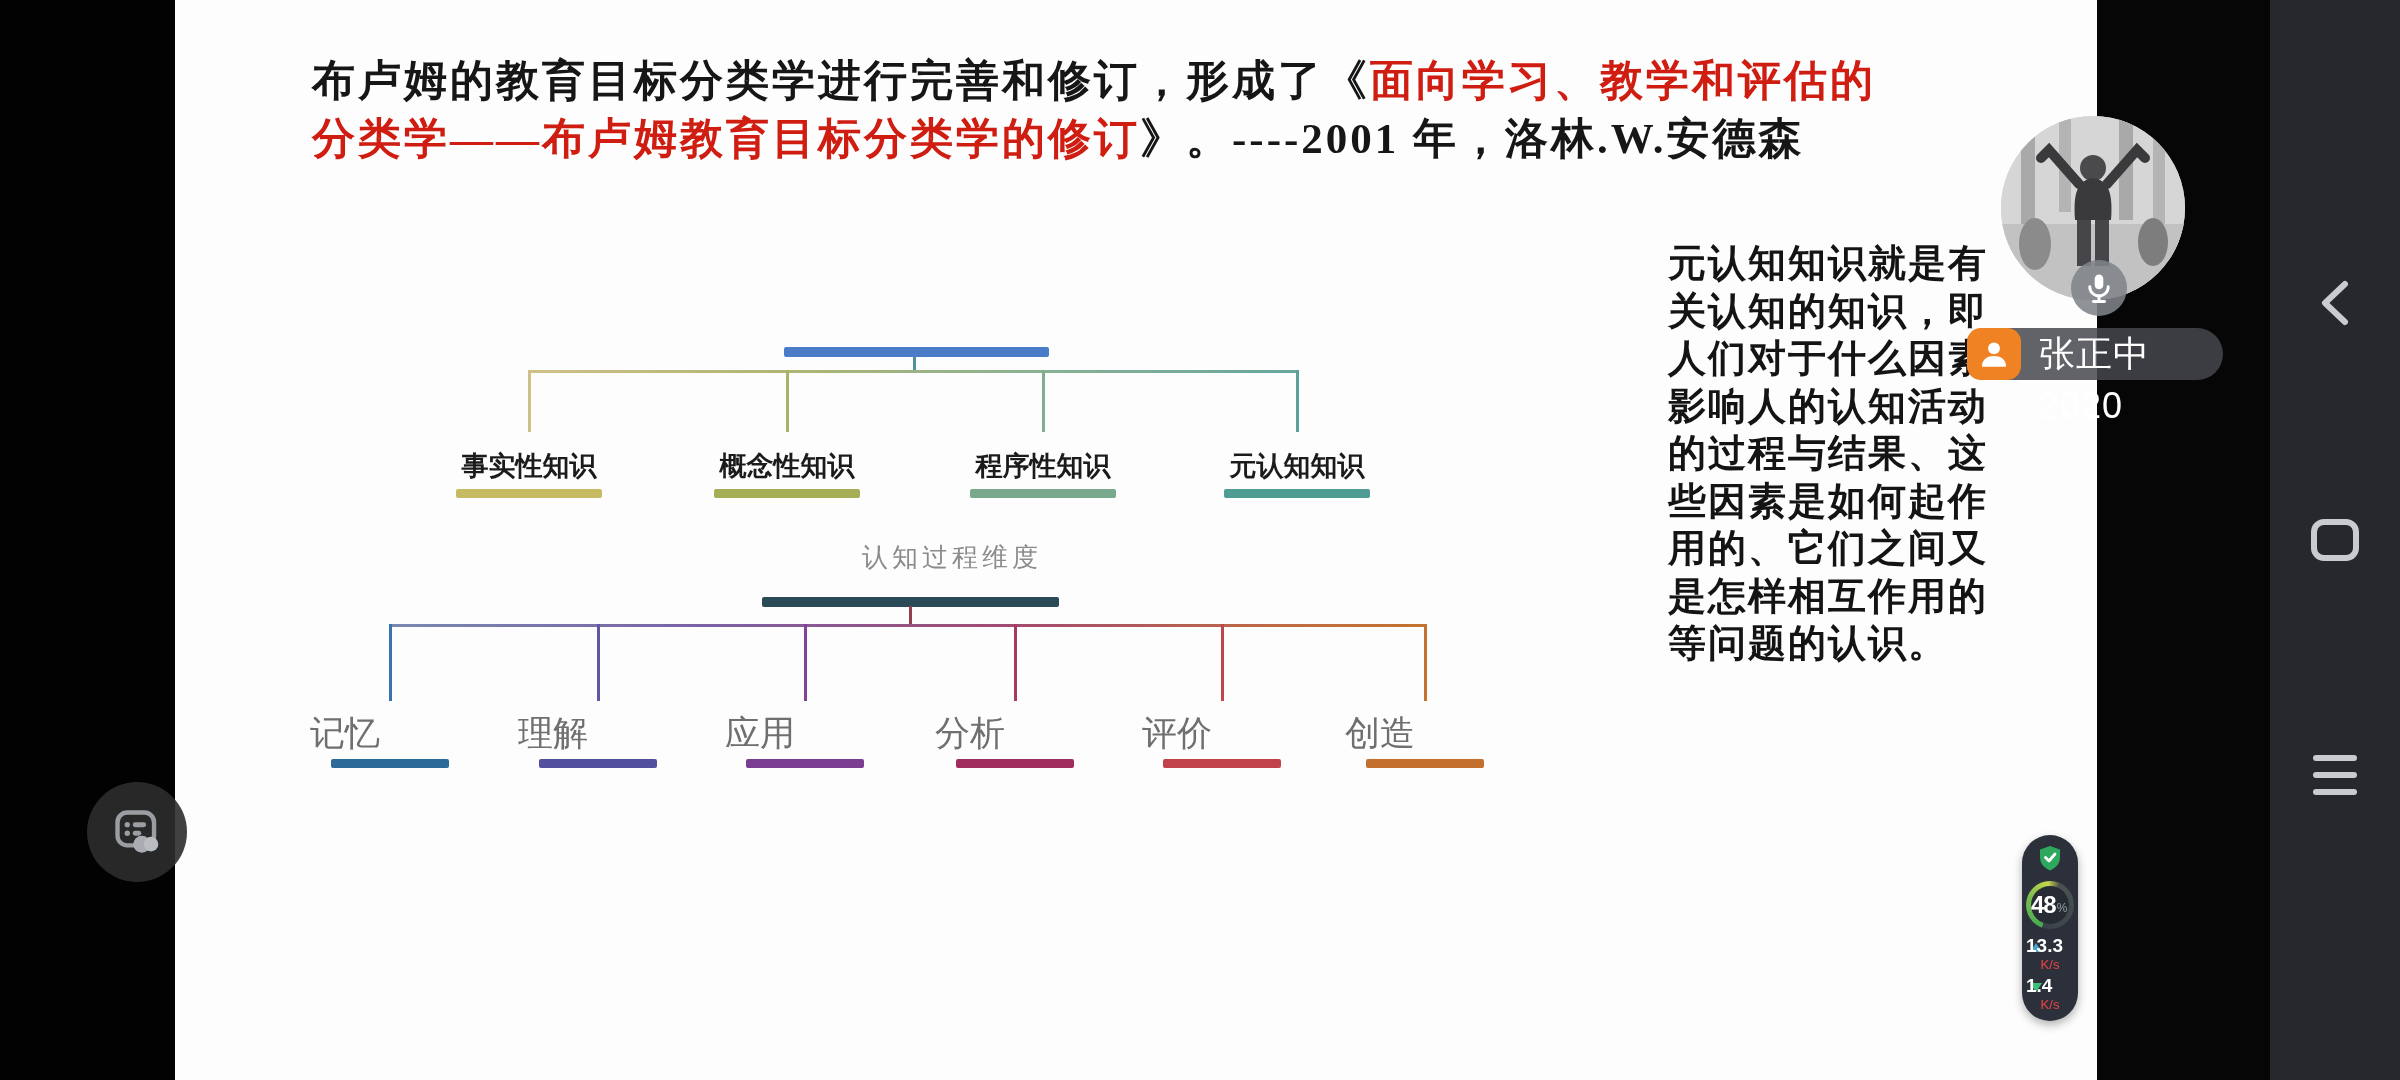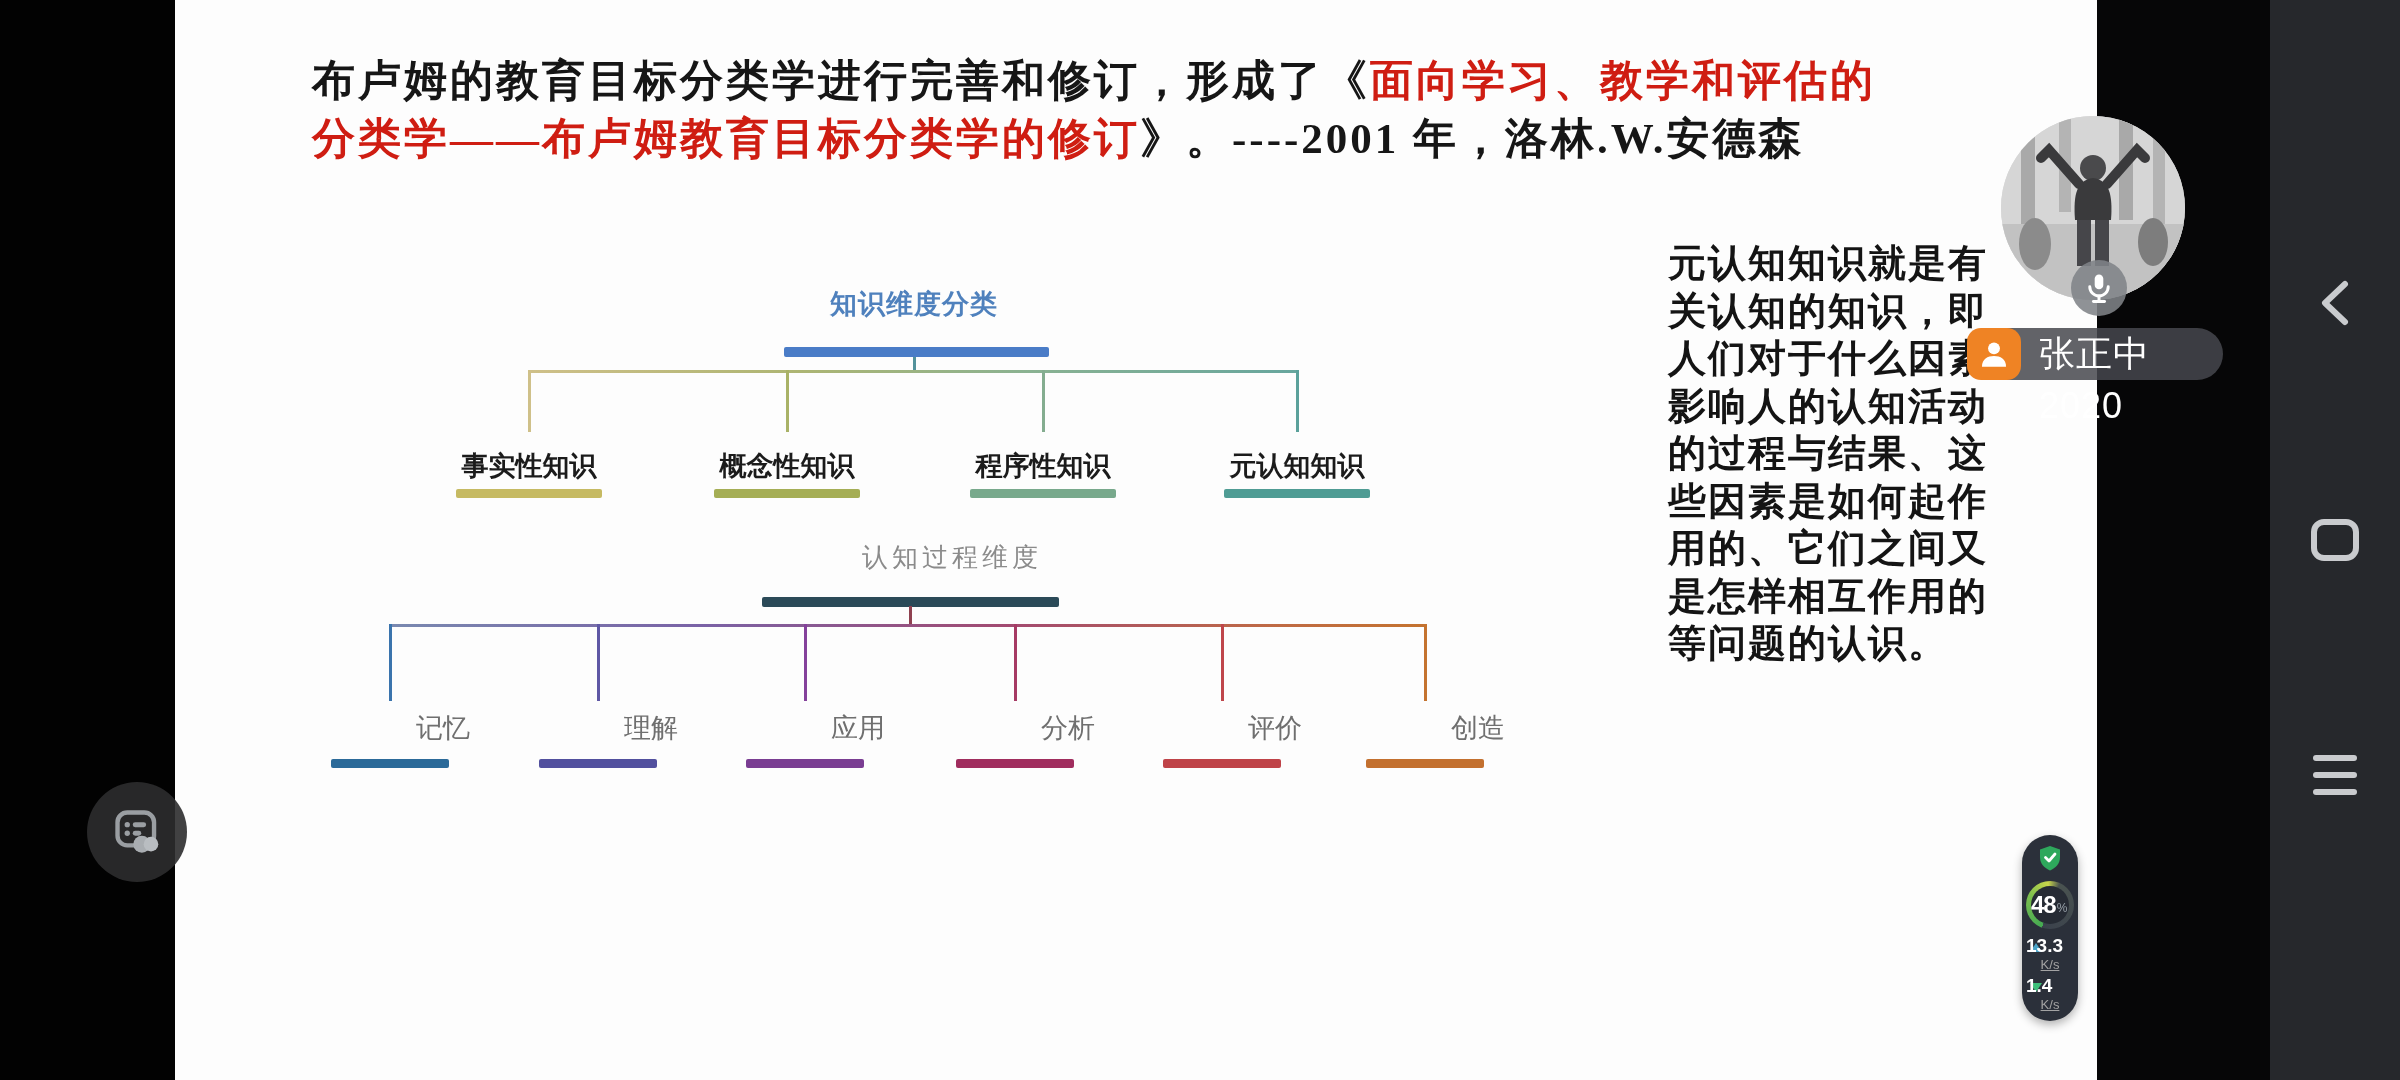--- a/index.html
+++ b/index.html
@@ -22,21 +22,21 @@
   
   .t-title1{left:764px;top:286px;width:300px;text-align:center;font-size:27px;font-weight:700;
             color:#4f81bd;font-family:"Liberation Sans",sans-serif;letter-spacing:1px;}
   .t-title2{left:802px;top:540px;width:300px;text-align:center;font-size:26px;
             color:#8b8b8b;letter-spacing:4px;}
   .hbar{height:10px;border-radius:2px;}
   .vline{width:3px;}
   .hline{height:3px;}
   .node-label1{top:448px;width:220px;text-align:center;font-size:27px;font-weight:700;
                color:#1b1b1b;font-family:"Liberation Sans",sans-serif;}
-  .node-label2{top:710px;width:160px;text-align:right;font-size:27px;color:#6f6f6f;}
+  .node-label2{top:710px;width:160px;text-align:left;font-size:35px;color:#6f6f6f;}
   .uline1{top:489px;width:146px;height:9px;border-radius:2px;}
   .uline2{top:759px;width:118px;height:9px;border-radius:2px;}
   
   .avatar{left:2001px;top:116px;width:184px;height:184px;border-radius:50%;overflow:hidden;
           background:#d8d8d8;}
   .micbtn{left:2071px;top:260px;width:56px;height:56px;border-radius:50%;
           background:rgba(128,131,136,0.88);display:flex;align-items:center;justify-content:center;}
   .badge{left:1967px;top:328px;width:256px;height:52px;border-radius:26px;
          background:rgba(70,72,78,0.85);}
   .badge-ico{position:absolute;left:0;top:0;width:54px;height:52px;border-radius:14px;
@@ -50,36 +50,35 @@
   .netwidget{left:2022px;top:835px;width:56px;height:186px;border-radius:28px;background:#2b303a;
              box-shadow:0 4px 10px rgba(0,0,0,0.3);font-family:"Liberation Sans",sans-serif;}
   .shield{position:absolute;left:16px;top:10px;}
   .gauge{position:absolute;left:4px;top:46px;width:48px;height:48px;border-radius:50%;
          background:conic-gradient(from 200deg,#44a952,#7dbf4e 95deg,#c9d64b 155deg,#4a5350 185deg,#3a414c 360deg);}
   .gauge-in{position:absolute;left:5px;top:5px;width:38px;height:38px;border-radius:50%;
             background:#262b34;display:flex;align-items:center;}
   .gauge-num{color:#fff;font-size:24px;font-weight:700;letter-spacing:-1px;}
   .gauge-pct{color:#97a0a8;font-size:12px;margin-left:1px;margin-top:6px;}
   .spd{position:absolute;width:100%;color:#fff;font-size:19px;font-weight:700;}
-  .spd-unit{position:absolute;width:100%;text-align:center;color:#a3a3a3;font-size:13px;text-decoration:underline;}
+  .spd-unit{position:absolute;width:100%;text-align:center;color:#ef4444;font-size:13px;}
   .arrow-up{position:absolute;left:8px;width:0;height:0;border-left:6px solid transparent;
             border-right:6px solid transparent;border-bottom:9px solid #4aa3c8;}
   .arrow-dn{position:absolute;left:8px;width:0;height:0;border-left:6px solid transparent;
             border-right:6px solid transparent;border-top:9px solid #3dbf7a;}
 </style>
 </head>
 <body>
 
 <div class="screen">
 
   <div class="abs intro">
     <span>布卢姆的教育目标分类学进行完善和修订，形成了《</span><span class="red" style="color:#cf1d12">面向学习、教学和评估的分类学——布卢姆教育目标分类学的修订</span><span>》。----2001 年，洛林.W.安德森</span>
   </div>
 
-  <div class="abs t-title1">知识维度分类</div>
   <div class="abs hbar" style="left: 784px; top: 347px; width: 265px; background: rgb(74, 124, 199);"></div>
   <div class="abs vline" style="left: 913px; top: 357px; height: 14px; background: rgb(83, 146, 155);"></div>
   <div class="abs hline" style="left:529px;top:370px;width:770px;background:linear-gradient(to right,#cfc089,#adb573 35%,#8ab292 65%,#67a69e);"></div>
 
   <div class="abs vline" style="left: 528px; top: 370px; height: 62px; background: rgb(207, 192, 137);"></div>
   <div class="abs vline" style="left: 786px; top: 370px; height: 62px; background: rgb(169, 178, 103);"></div>
   <div class="abs vline" style="left: 1042px; top: 370px; height: 62px; background: rgb(132, 173, 144);"></div>
   <div class="abs vline" style="left: 1296px; top: 370px; height: 62px; background: rgb(91, 161, 155);"></div>
 
   <div class="abs node-label1" style="left:419px;">事实性知识</div>

